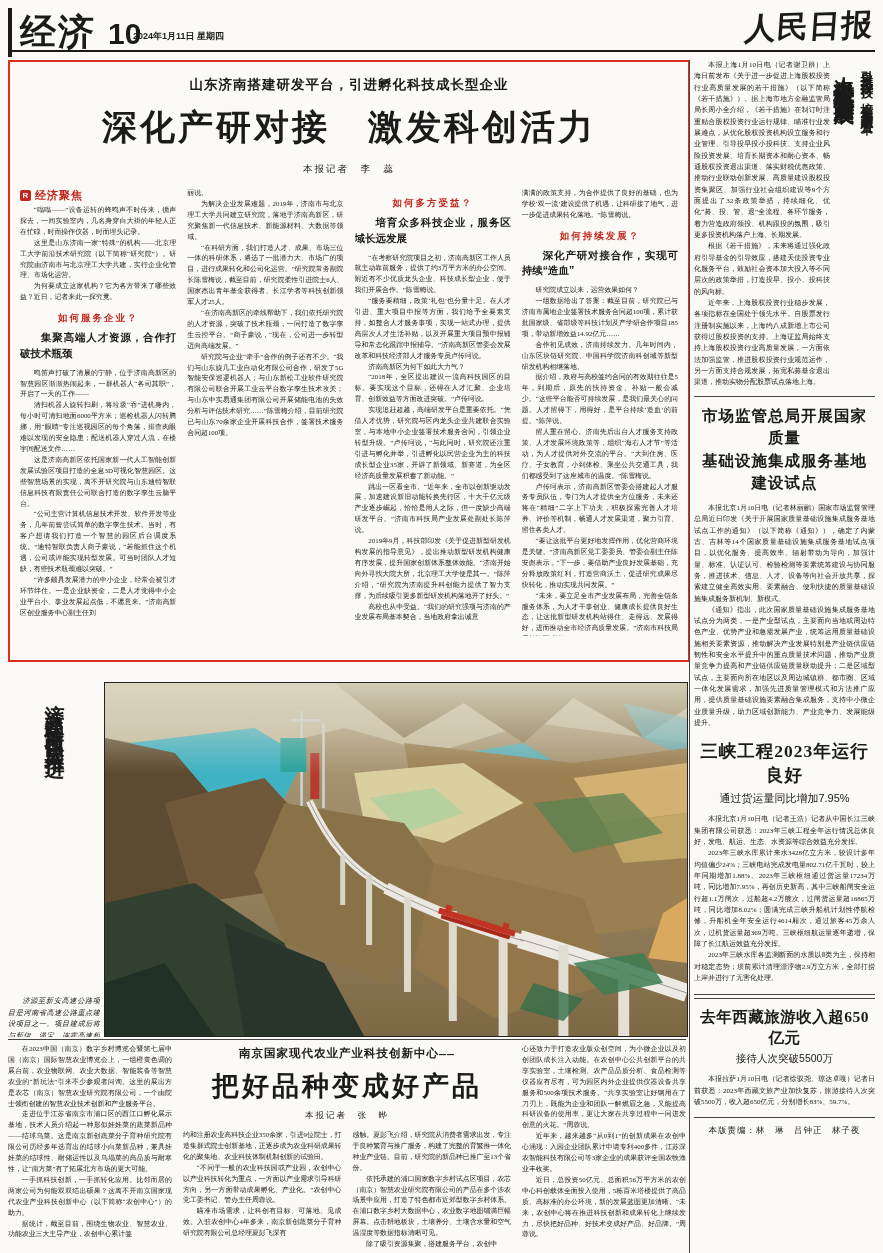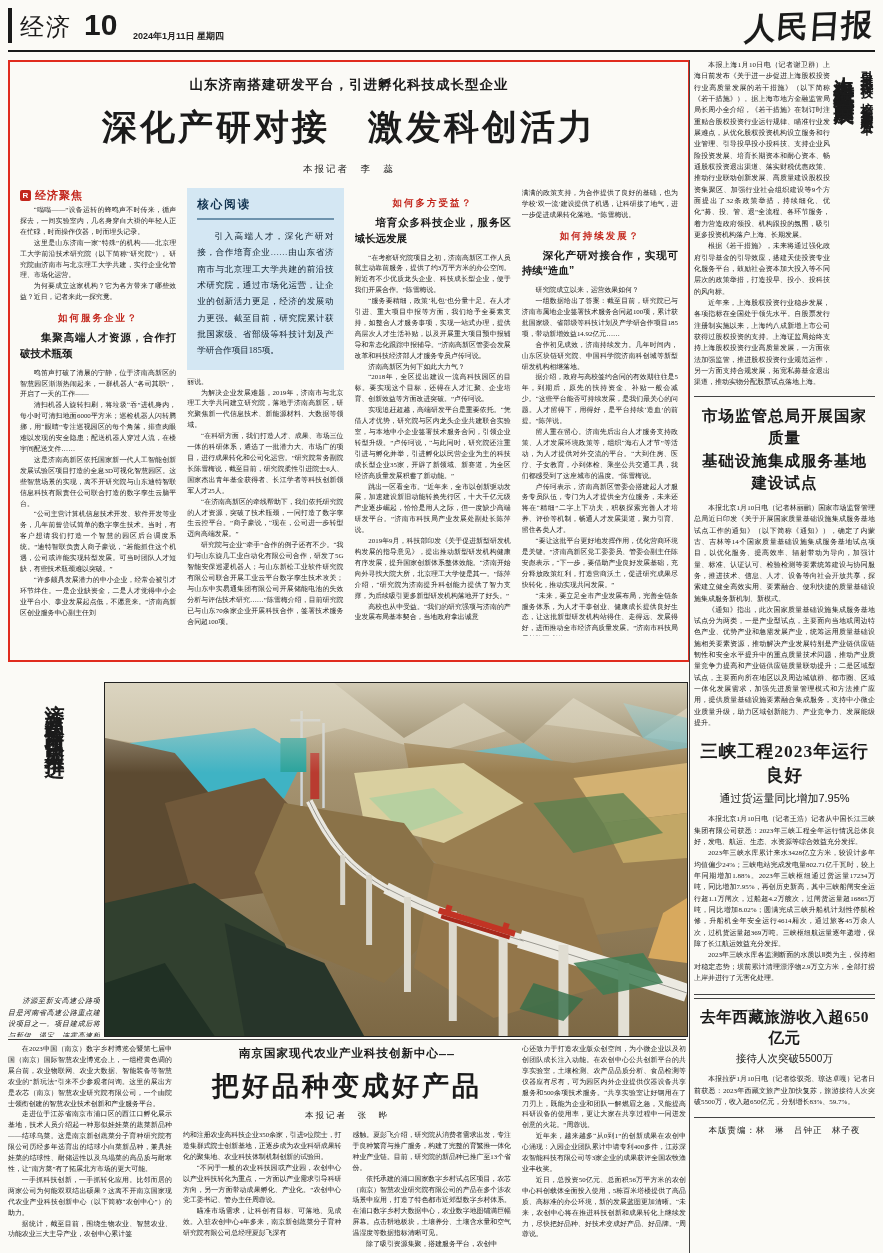--- a/index.html
+++ b/index.html
@@ -5,21 +5,21 @@
   html,body{margin:0;padding:0;}
   body{background:#e8e6e0;font-family:"Liberation Serif",serif;color:#1b1b1b;
        -webkit-font-smoothing:antialiased;}
   #paper{position:relative;width:883px;height:1253px;background:#fbfaf6;overflow:hidden;
          margin:0 auto;}
 
   
   #hdr{position:absolute;left:8px;top:6px;right:8px;height:44px;border-bottom:2.5px solid #1a1a1a;}
   #hdr .sec{position:absolute;left:0;top:2px;display:flex;align-items:baseline;
             border-left:4px solid #1a1a1a;padding-left:8px;}
-  #hdr .sec .cn{font-family:"Liberation Sans",sans-serif;font-weight:400;font-size:24px;letter-spacing:2px;}
+  #hdr .sec .cn{font-family:"Liberation Sans",sans-serif;font-weight:700;font-size:36px;letter-spacing:2px;}
   #hdr .sec .num{font-family:"Liberation Sans",sans-serif;font-weight:900;font-size:30px;margin-left:12px;}
   #hdr .date{position:absolute;left:125px;top:24px;font-size:9px;font-weight:bold;
              font-family:"Liberation Sans",sans-serif;color:#222;}
   #hdr .mast{position:absolute;right:2px;top:0px;font-size:31px;font-weight:900;
              font-family:"Liberation Serif",serif;transform:skewX(-6deg) rotate(-2deg);letter-spacing:1px;}
 
   
   #mainbox{position:absolute;left:8px;top:60px;width:678px;height:598px;
            border:2.5px solid #e02c1e;background:#fbfaf6;overflow:hidden;}
   #mainbox .kicker{text-align:center;font-size:13.5px;font-weight:bold;margin-top:14px;letter-spacing:1px;}
@@ -134,25 +134,20 @@
         <div>
             <p>鸣笛声打破了清晨的宁静，位于济南高新区的智慧园区渐渐热闹起来，一群机器人“各司其职”，开启了一天的工作——</p>
             <p>清扫机器人旋转扫刷，将垃圾“吞”进机身内，每小时可清扫地面6000平方米；巡检机器人闪转腾挪，用“眼睛”专注巡视园区的每个角落，排查肉眼难以发现的安全隐患；配送机器人穿过人流，在楼宇间配送文件……</p>
             <p>这是济南高新区依托国家新一代人工智能创新发展试验区项目打造的全息3D可视化智慧园区。这些智慧场景的实现，离不开研究院与山东迪特智联信息科技有限责任公司联合打造的数字孪生云脑平台。</p>
             <p>“公司主营计算机信息技术开发、软件开发等业务，几年前曾尝试简单的数字孪生技术。当时，有客户想请我们打造一个智慧的园区后台调度系统。”迪特智联负责人商子豪说，“若能抓住这个机遇，公司或许能实现转型发展。可当时团队人才短缺，有些技术瓶颈难以突破。”</p>
             <p>“许多颇具发展潜力的中小企业，经常会被引才环节绊住。一是企业缺资金，二是人才觉得中小企业平台小、事业发展起点低，不愿意来。”济南高新区创业服务中心副主任刘</p>
           </div>
       </div>
 
       <div class="col">
-        <div class="corebox">
-          <div class="ct">核心阅读</div>
-          <div class="rule"></div>
-          <p class="cp">引入高端人才，深化产研对接，合作培育企业……由山东省济南市与北京理工大学共建的前沿技术研究院，通过市场化运营，让企业的创新活力更足，经济的发展动力更强。截至目前，研究院累计获批国家级、省部级等科技计划及产学研合作项目185项。</p>
-        </div>
         <p class="cont">丽说。</p>
         <div>
             <p>为解决企业发展难题，2019年，济南市与北京理工大学共同建立研究院，落地于济南高新区，研究聚焦新一代信息技术、新能源材料、大数据等领域。</p>
             <p>“在科研方面，我们打造人才、成果、市场三位一体的科研体系，遴选了一批潜力大、市场广的项目，进行成果转化和公司化运营。”研究院常务副院长陈雪梅说，截至目前，研究院柔性引进院士6人、国家杰出青年基金获得者、长江学者等科技创新领军人才25人。</p>
             <p>“在济南高新区的牵线帮助下，我们依托研究院的人才资源，突破了技术瓶颈，一同打造了数字孪生云控平台。”商子豪说，“现在，公司进一步转型迈向高端发展。”</p>
             <p>研究院与企业“牵手”合作的例子还有不少。“我们与山东旋几工业自动化有限公司合作，研发了5G智能安保巡逻机器人；与山东新松工业软件研究院有限公司联合开展工业云平台数字孪生技术攻关；与山东中实易通集团有限公司开展储能电池的失效分析与评估技术研究……”陈雪梅介绍，目前研究院已与山东70余家企业开展科技合作，签署技术服务合同超100项。</p>
           </div>
       </div>
 
       <div class="col">

